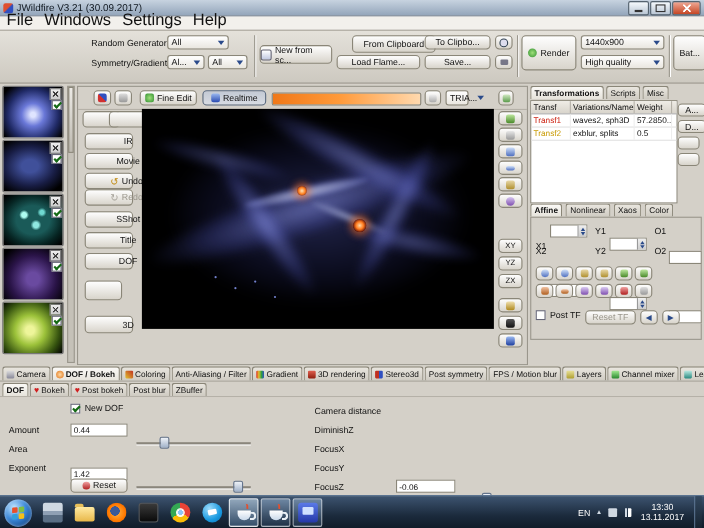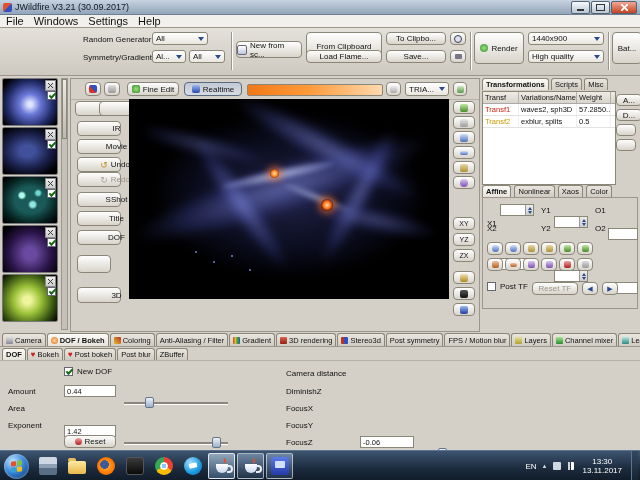--- a/index.html
+++ b/index.html
@@ -17,21 +17,21 @@
   .wbtn .dash{width:7px;height:2px;background:#333;margin-top:5px;}
   .wbtn .sq{width:7px;height:5px;border:1px solid #333;}
   .xico{width:7px;height:7px;background:
         linear-gradient(45deg,transparent 40%,#3a3a3a 44%,#3a3a3a 56%,transparent 60%),
         linear-gradient(135deg,transparent 40%,#3a3a3a 44%,#3a3a3a 56%,transparent 60%);}
   .wbtn.close .xico{background:
         linear-gradient(45deg,transparent 40%,#fff 44%,#fff 56%,transparent 60%),
         linear-gradient(135deg,transparent 40%,#fff 44%,#fff 56%,transparent 60%);}
   
   #menubar{left:0;top:15px;width:640px;height:13px;background:#f2f0ec;border-bottom:1px solid #9a968c;
-           display:flex;align-items:flex-start;gap:10px;padding:0 6px;box-sizing:border-box;font-size:11px;}
+           display:flex;align-items:flex-end;gap:10px;padding:0 6px;box-sizing:border-box;font-size:15px;}
   
   #toolbar{left:0;top:28px;width:640px;height:47px;background:linear-gradient(#e4e1da,#cdc9c0);border-bottom:1px solid #9a968c;}
   .btn{background:linear-gradient(#fefefe,#d8d4cb);border:1px solid #8a8678;border-radius:4px;
        display:flex;align-items:center;justify-content:center;gap:3px;font-size:8px;box-sizing:border-box;cursor:default;}
   .btn.pressed{background:linear-gradient(#c3c9d4,#d7dbe2);border-color:#5a6a80;}
   .btn.disabled{color:#9a968c;}
   .icb{display:inline-block;width:8px;height:8px;border-radius:2px;}
   .combo{background:linear-gradient(#ffffff,#e9e6df);border:1px solid #8a8678;border-radius:3px;
          display:flex;align-items:center;justify-content:space-between;padding:0 3px;box-sizing:border-box;font-size:8px;}
   .tri-d{width:0;height:0;border-left:3px solid transparent;border-right:3px solid transparent;border-top:4px solid #2a4a8a;}
@@ -188,21 +188,21 @@
     </div>
     <div class="combo abs" style="left:189px;top:22px;width:36px;height:13px;">
       <span>All</span>
         <span class="tri-d"></span>
     </div>
     <div class="vsep abs" style="left:231px;top:4px;height:38px;"></div>
     <div class="btn abs" style="left:236px;top:13px;width:66px;height:17px;">
       <span class="icb" style="background:linear-gradient(#fff,#c0c8e0);border:1px solid #667;"></span>
       <span>New from sc...</span>
     </div>
-    <div class="btn abs" style="left:306px;top:4px;width:76px;height:29px;">
+    <div class="btn abs" style="left:320px;top:4px;width:76px;height:16px;">
       <span>From Clipboard</span>
     </div>
     <div class="btn abs" style="left:306px;top:22px;width:76px;height:13px;">
       <span>Load Flame...</span>
     </div>
     <div class="btn abs" style="left:386px;top:4px;width:60px;height:13px;">
       <span>To Clipbo...</span>
     </div>
     <div class="btn abs" style="left:386px;top:22px;width:60px;height:13px;">
       <span>Save...</span>
@@ -290,21 +290,21 @@
         <span>Fine Edit</span>
       </div>
       <div class="btn pressed abs" style="left:113px;top:3px;width:58px;height:14px;">
         <span class="icb" style="background:linear-gradient(#9ab8f0,#2a4ab0);"></span>
         <span>Realtime</span>
       </div>
       <div class="prog abs" style="left:176px;top:5px;width:134px;height:10px;"></div>
       <div class="btn abs" style="left:315px;top:3px;width:15px;height:14px;">
         <span class="icb" style="background:linear-gradient(#eee,#aaa);width:7px;height:7px;"></span>
       </div>
-      <div class="combo abs" style="left:334px;top:3px;width:44px;height:14px;">
+      <div class="combo abs" style="left:334px;top:3px;width:21px;height:14px;">
         <span>TRIA...</span>
           <span class="tri-d"></span>
       </div>
       <div class="btn abs" style="left:382px;top:3px;width:14px;height:14px;">
         <span class="icb" style="background:linear-gradient(#cfe8c0,#5a9a4a);width:7px;height:7px;"></span>
       </div>
     </div>
 
     <div id="toolscol">
       <div class="btn tbtn" style="top:2px;width:20px;left:4px;">

